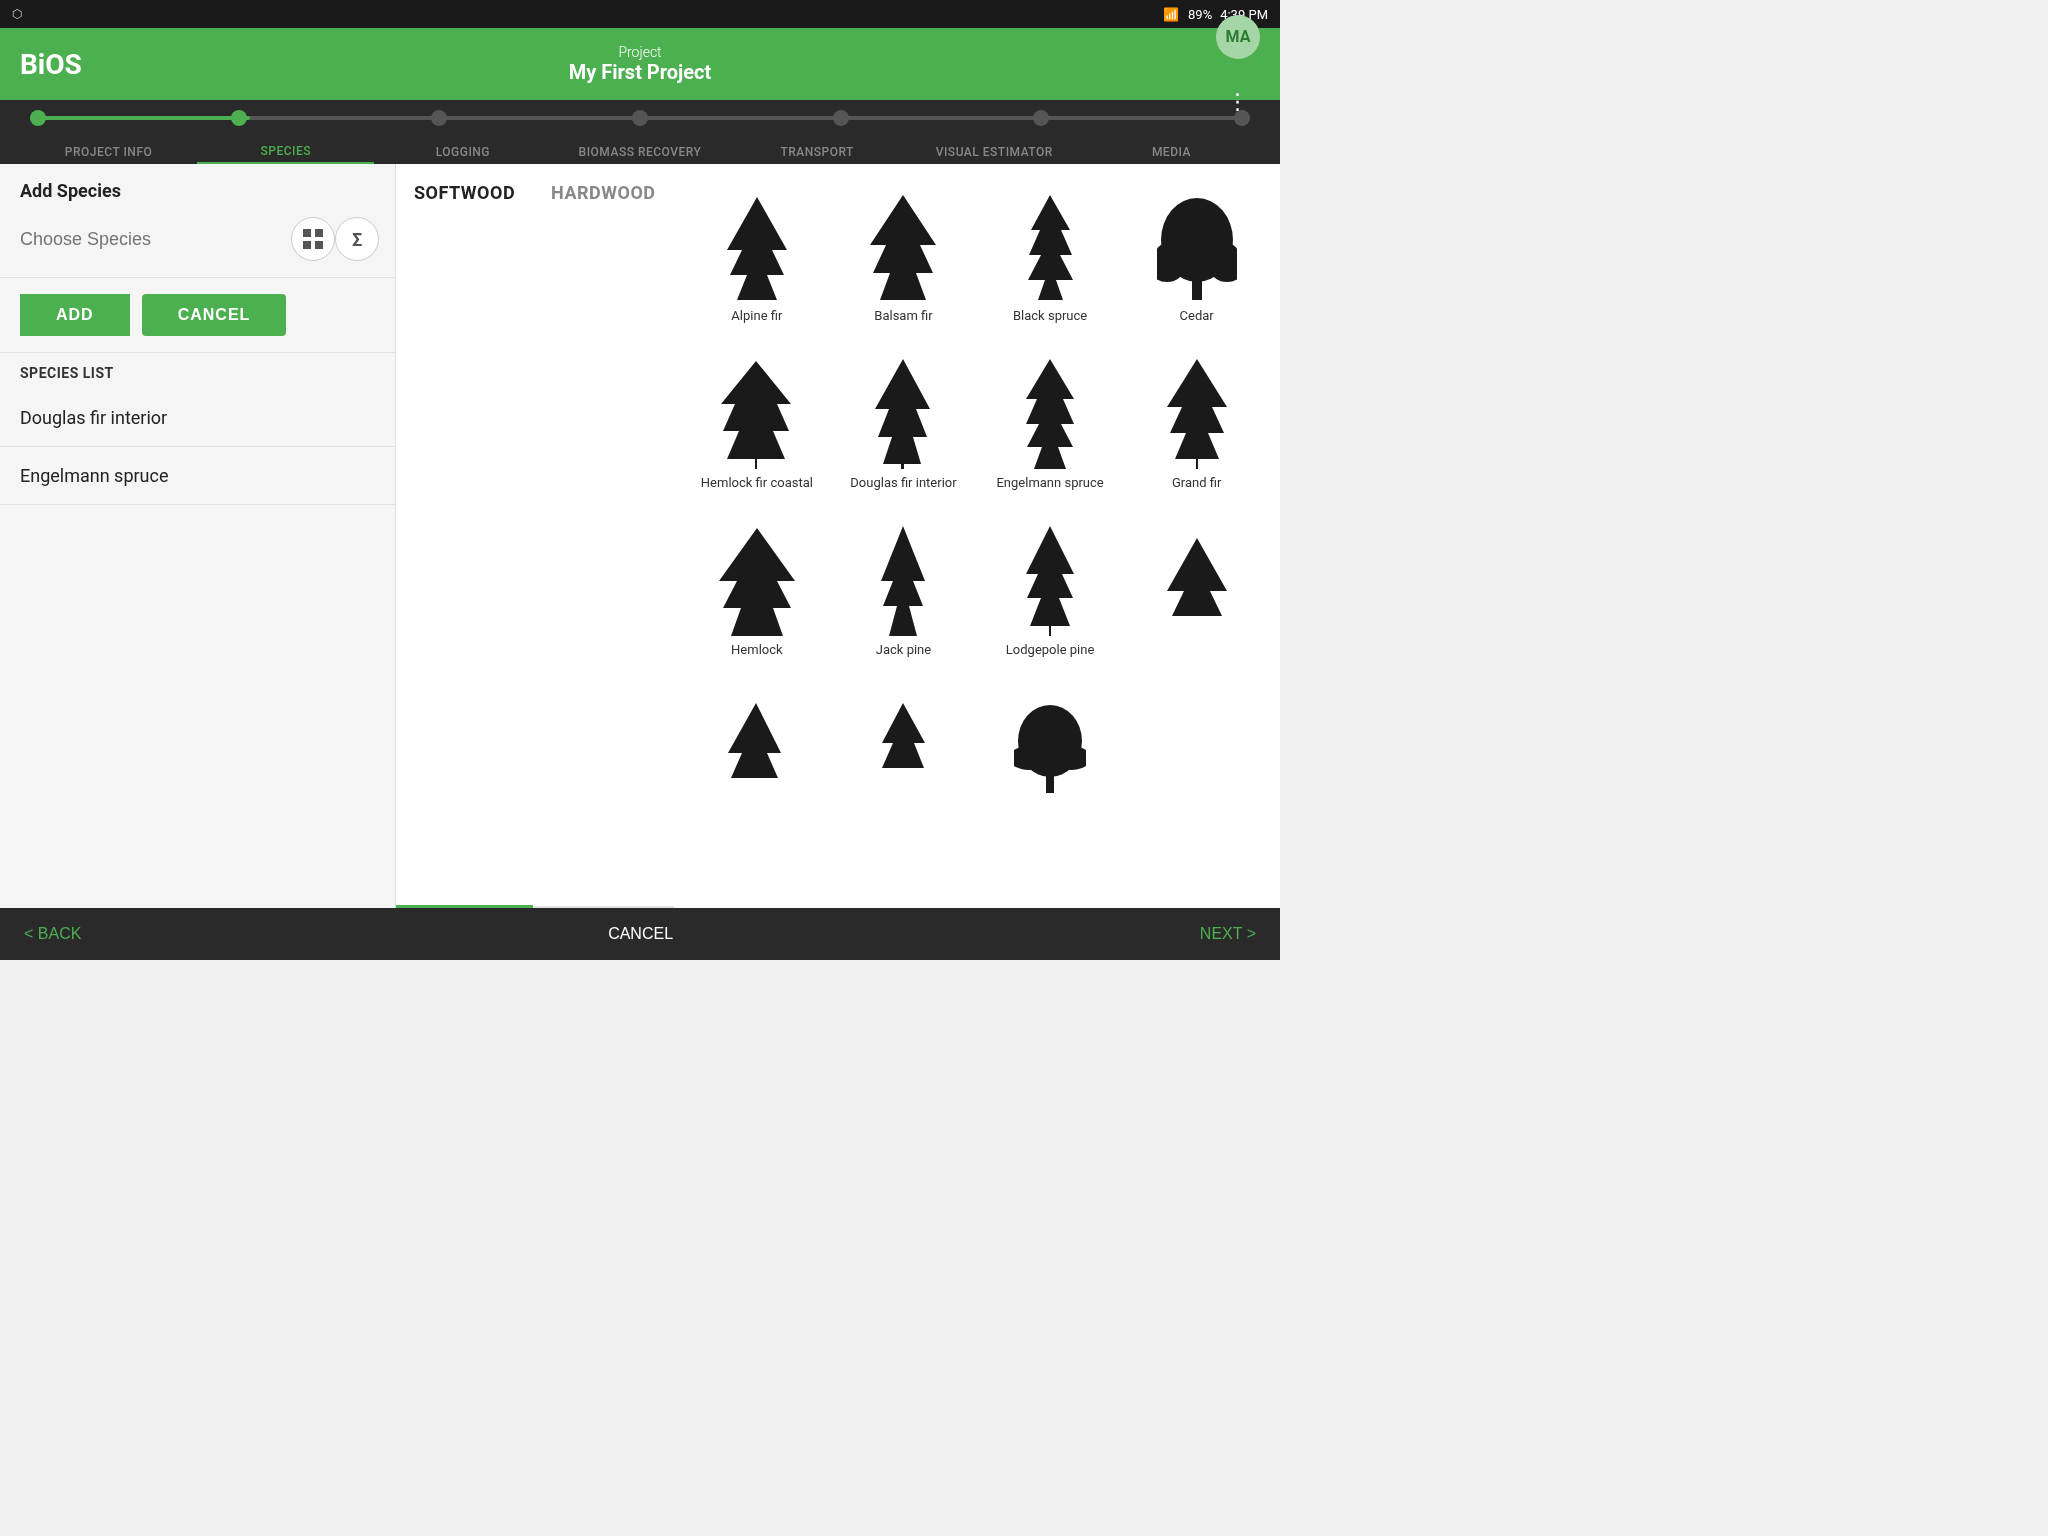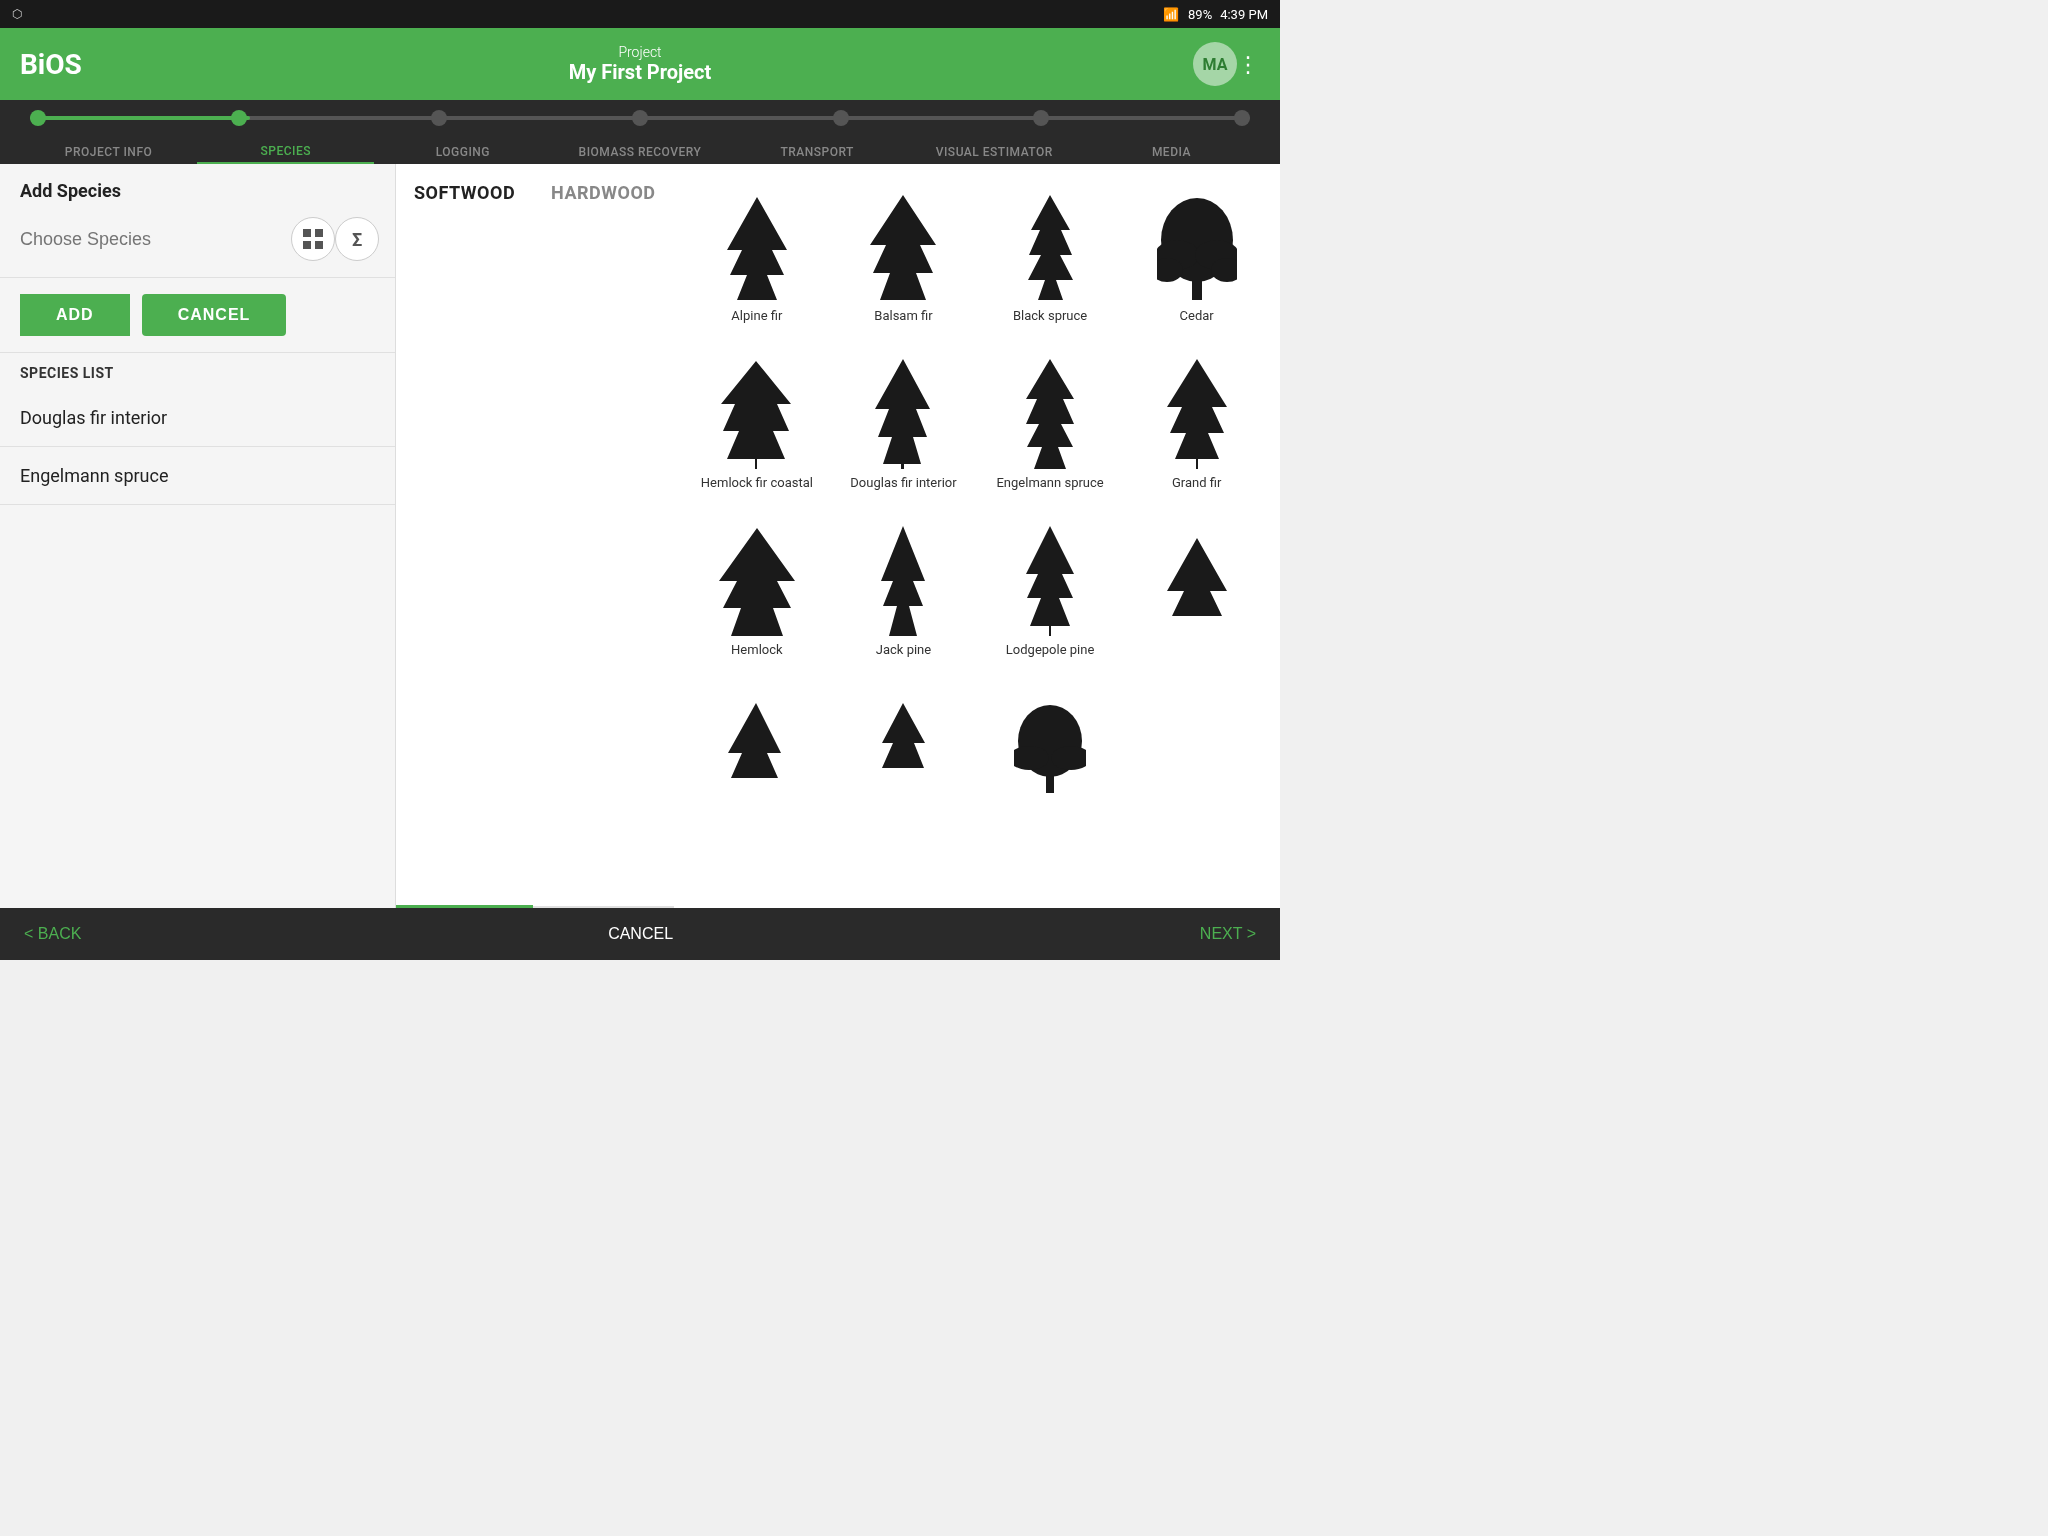--- a/index.html
+++ b/index.html
@@ -25,21 +25,21 @@
       height: 72px;
       display: flex;
       align-items: center;
       padding: 0 20px;
       position: relative;
     }
     .header-logo { color: white; font-size: 28px; font-weight: bold; }
     .header-center { position: absolute; left: 50%; transform: translateX(-50%); text-align: center; color: white; }
     .header-center .project-label { font-size: 14px; font-weight: 300; }
     .header-center .project-name { font-size: 20px; font-weight: bold; }
-    .header-right { margin-left: auto; display: flex; align-items: center; gap: 0; }
+    .header-right { margin-left: auto; display: flex; align-items: center; gap: 30px; flex-direction: column; }
     .avatar { width: 44px; height: 44px; border-radius: 50%; background: #a5d6a7; display: flex; align-items: center; justify-content: center; color: #2e7d32; font-weight: bold; font-size: 16px; }
     .menu-dots { color: white; font-size: 22px; cursor: pointer; letter-spacing: 1px; }
 
     
     .nav-bar {
       background: #2a2a2a;
       height: 64px;
       display: flex;
       flex-direction: column;
       justify-content: space-between;

